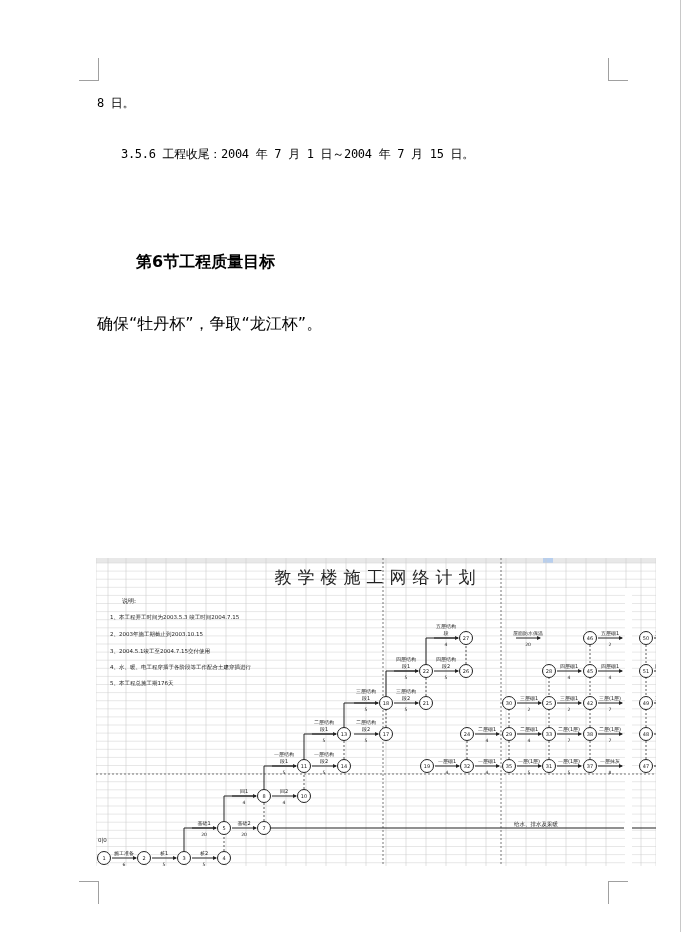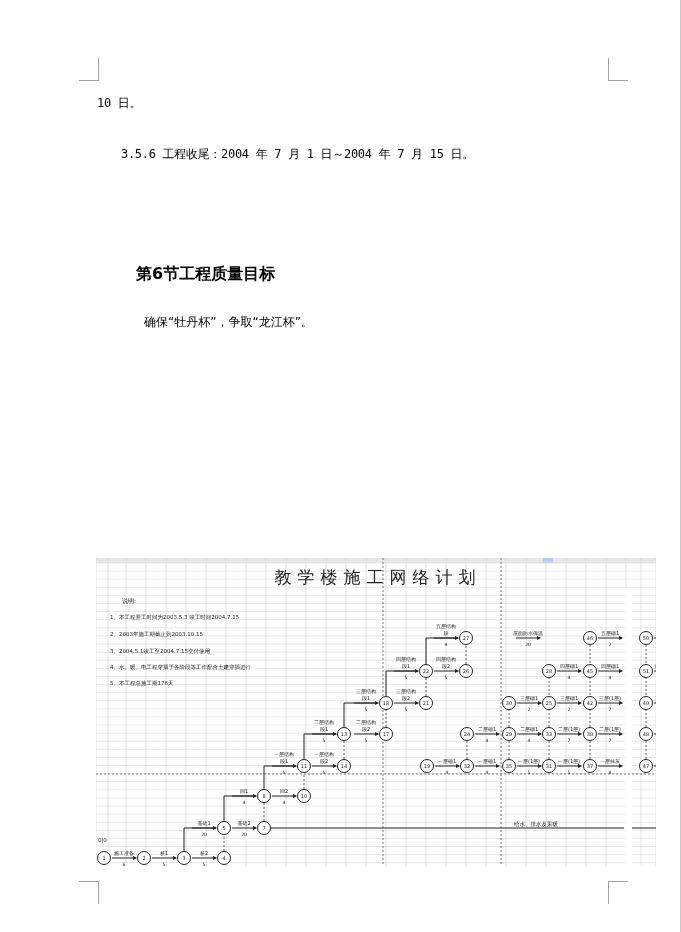--- a/index.html
+++ b/index.html
@@ -4,35 +4,35 @@
 <style>
   html,body{margin:0;padding:0;background:#fff;}
   body{width:681px;height:932px;position:relative;overflow:hidden;font-family:"DejaVu Sans",sans-serif;color:#000;}
   .page-edge{position:absolute;right:0;top:0;width:1px;height:932px;background:#c8c8c8;}
   .crop{position:absolute;width:19px;height:22px;border-color:#a0a0a0;border-style:solid;border-width:0;}
   .crop.tl{left:79px;top:58px;border-right-width:1px;border-bottom-width:1px;}
   .crop.tr{left:608px;top:58px;border-left-width:1px;border-bottom-width:1px;}
   .crop.bl{left:79px;top:881px;border-right-width:1px;border-top-width:1px;}
   .crop.br{left:608px;top:881px;border-left-width:1px;border-top-width:1px;}
   .txt{position:absolute;left:97px;font-size:12px;line-height:14px;white-space:nowrap;font-family:"DejaVu Sans Mono",monospace;letter-spacing:-0.3px;}
-  .heading{position:absolute;left:136px;top:252px;font-size:16px;font-weight:bold;font-family:"DejaVu Sans",sans-serif;white-space:nowrap;margin-top:12px;}
-  .para{position:absolute;left:97px;top:314px;font-size:12px;font-family:"DejaVu Sans",sans-serif;white-space:nowrap;margin-left:47px;}
+  .heading{position:absolute;left:136px;top:252px;font-size:16px;font-weight:bold;font-family:"DejaVu Sans",sans-serif;white-space:nowrap;}
+  .para{position:absolute;left:97px;top:314px;font-size:16px;font-family:"DejaVu Sans",sans-serif;white-space:nowrap;}
   .figure{position:absolute;left:96px;top:558px;width:560px;height:308px;overflow:hidden;background:#fff;}
   svg text{font-family:"DejaVu Sans",sans-serif;}
 </style>
 </head>
 <body>
 
 <div class="page-edge"></div>
 <div class="crop tl"></div>
 <div class="crop tr"></div>
 <div class="crop bl"></div>
 <div class="crop br"></div>
 
-<div class="txt" style="top:96px;">10 日。</div>
+<div class="txt" style="top:96px;">8 日。</div>
 <div class="txt" style="top:147px;margin-left:24px;">3.5.6 工程收尾：2004 年 7 月 1 日～2004 年 7 月 15 日。</div>
 <div class="heading">第6节工程质量目标</div>
 <div class="para">确保“牡丹杯”，争取“龙江杯”。</div>
 
 <div class="figure">
   <svg id="net" width="585" height="308" viewBox="0 0 585 308" xmlns="http://www.w3.org/2000/svg">
     <g id="grid">
         <rect x="0" y="0" width="585" height="5" fill="#e8e8e8"></rect>
         <rect x="447" y="0" width="10" height="5" fill="#b8cfee"></rect>
         <line x1="0" y1="5" x2="585" y2="5" stroke="#d6d6d6" stroke-width="0.6"></line>

